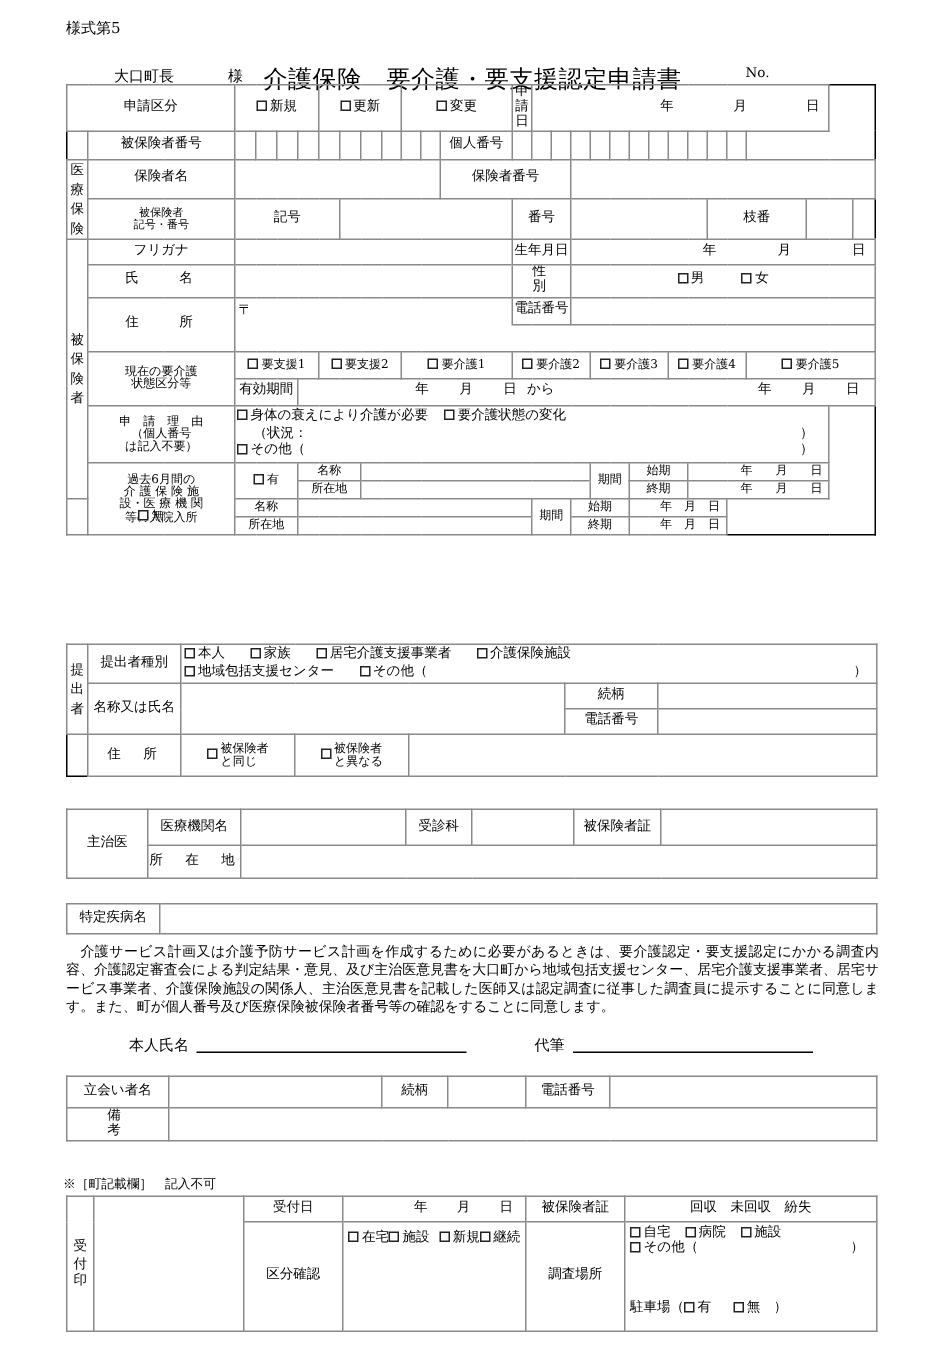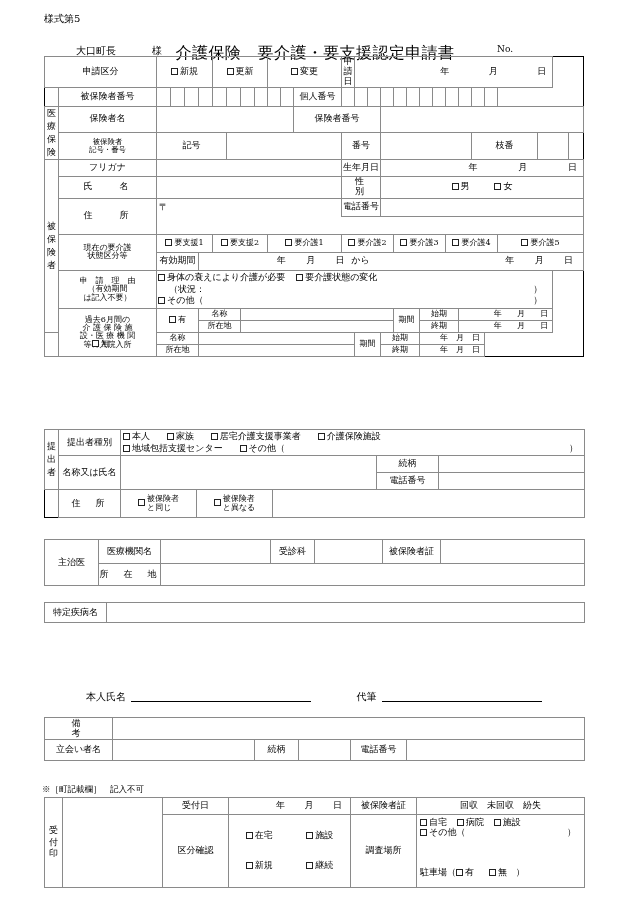--- a/index.html
+++ b/index.html
@@ -260,21 +260,21 @@
           <span>月</span>
           <span style="flex:.6"></span>
           <span>日</span>
         </div>
       </td>
     </tr>
 
     <tr style="height:38px;">
       <td colspan="2" class="t8">
         <div>申　請　理　由</div>
-        <div>（有効期間</div>
+        <div>（個人番号</div>
         <div>は記入不要）</div>
       </td>
       <td colspan="25" class="lft" style="padding-left:1px;position:relative;">
         <div style="font-size:9px;line-height:1.28;">
           <div>
             <span class="cb"></span><span>身体の衰えにより介護が必要</span>
             <span style="margin-left:8px;"><span class="cb"></span><span>要介護状態の変化</span></span>
           </div>
           <div style="position:relative;">
             <span style="margin-left:11px;">（状況：</span>
@@ -457,49 +457,50 @@
         <col style="width:478px">
       </colgroup>
     <tbody>
         <tr style="height:20px;">
       <td>特定疾病名</td>
       <td></td>
     </tr>
   </tbody>
     </table>
 
+  <div class="para" style="left:44px;top:629px;width:542px;">　介護サービス計画又は介護予防サービス計画を作成するために必要があるときは、要介護認定・要支援認定にかかる調査内容、介護認定審査会による判定結果・意見、及び主治医意見書を大口町から地域包括支援センター、居宅介護支援事業者、居宅サービス事業者、介護保険施設の関係人、主治医意見書を記載した医師又は認定調査に従事した調査員に提示することに同意します。また、町が個人番号及び医療保険被保険者番号等の確認をすることに同意します。</div>
 
   <div class="sig-row" style="left:44px;top:690px;width:540px;">
     <span class="lbl" style="margin-left:42px;">本人氏名</span>
     <span class="uline" style="width:180px;margin-left:2px;"></span>
     <span class="lbl" style="margin-left:42px;">代筆</span>
     <span class="uline" style="width:160px;margin-left:2px;"></span>
   </div>
 
   <table class="blk outer" style="left:44px;top:717px;width:540px;">
     <colgroup>
       <col style="width:68px">
         <col style="width:142px">
       <col style="width:44px">
         <col style="width:52px">
       <col style="width:56px">
         <col style="width:178px">
     </colgroup>
     <tbody>
-        <tr style="height:22px;">
+        <tr style="height:21px;">
+      <td>立会い者名</td>
+      <td></td>
+      <td>続柄</td>
+      <td></td>
+      <td>電話番号</td>
+      <td></td>
+    </tr>
+    <tr style="height:22px;">
       <td class="sp-wide">備　　　考</td>
       <td colspan="5"></td>
-    </tr>
-    <tr style="height:21px;">
-      <td>立会い者名</td>
-      <td></td>
-      <td>続柄</td>
-      <td></td>
-      <td>電話番号</td>
-      <td></td>
     </tr>
   </tbody>
     </table>
 
   <div class="note" style="left:42px;top:784px;font-size:8.5px;">※［町記載欄］　記入不可</div>
 
   <table class="blk outer" style="left:44px;top:797px;width:540px;">
     <colgroup>
       <col style="width:18px">
         <col style="width:100px">
@@ -524,21 +525,21 @@
           <span style="flex:1"></span>
               <span>日</span>
         </div>
       </td>
       <td>被保険者証</td>
       <td>回収　未回収　紛失</td>
     </tr>
     <tr style="height:62px;">
       <td>区分確認</td>
       <td>
-        <div style="display:flex;flex-direction:column;justify-content:space-around;height:60px;padding:6px 0;">
+        <div style="display:flex;flex-direction:row;justify-content:space-around;height:60px;padding:6px 0;">
           <div style="display:flex;justify-content:space-around;">
             <span><span class="cb"></span><span>在宅</span></span>
             <span><span class="cb"></span><span>施設</span></span>
           </div>
           <div style="display:flex;justify-content:space-around;">
             <span><span class="cb"></span><span>新規</span></span>
             <span><span class="cb"></span><span>継続</span></span>
           </div>
         </div>
       </td>

